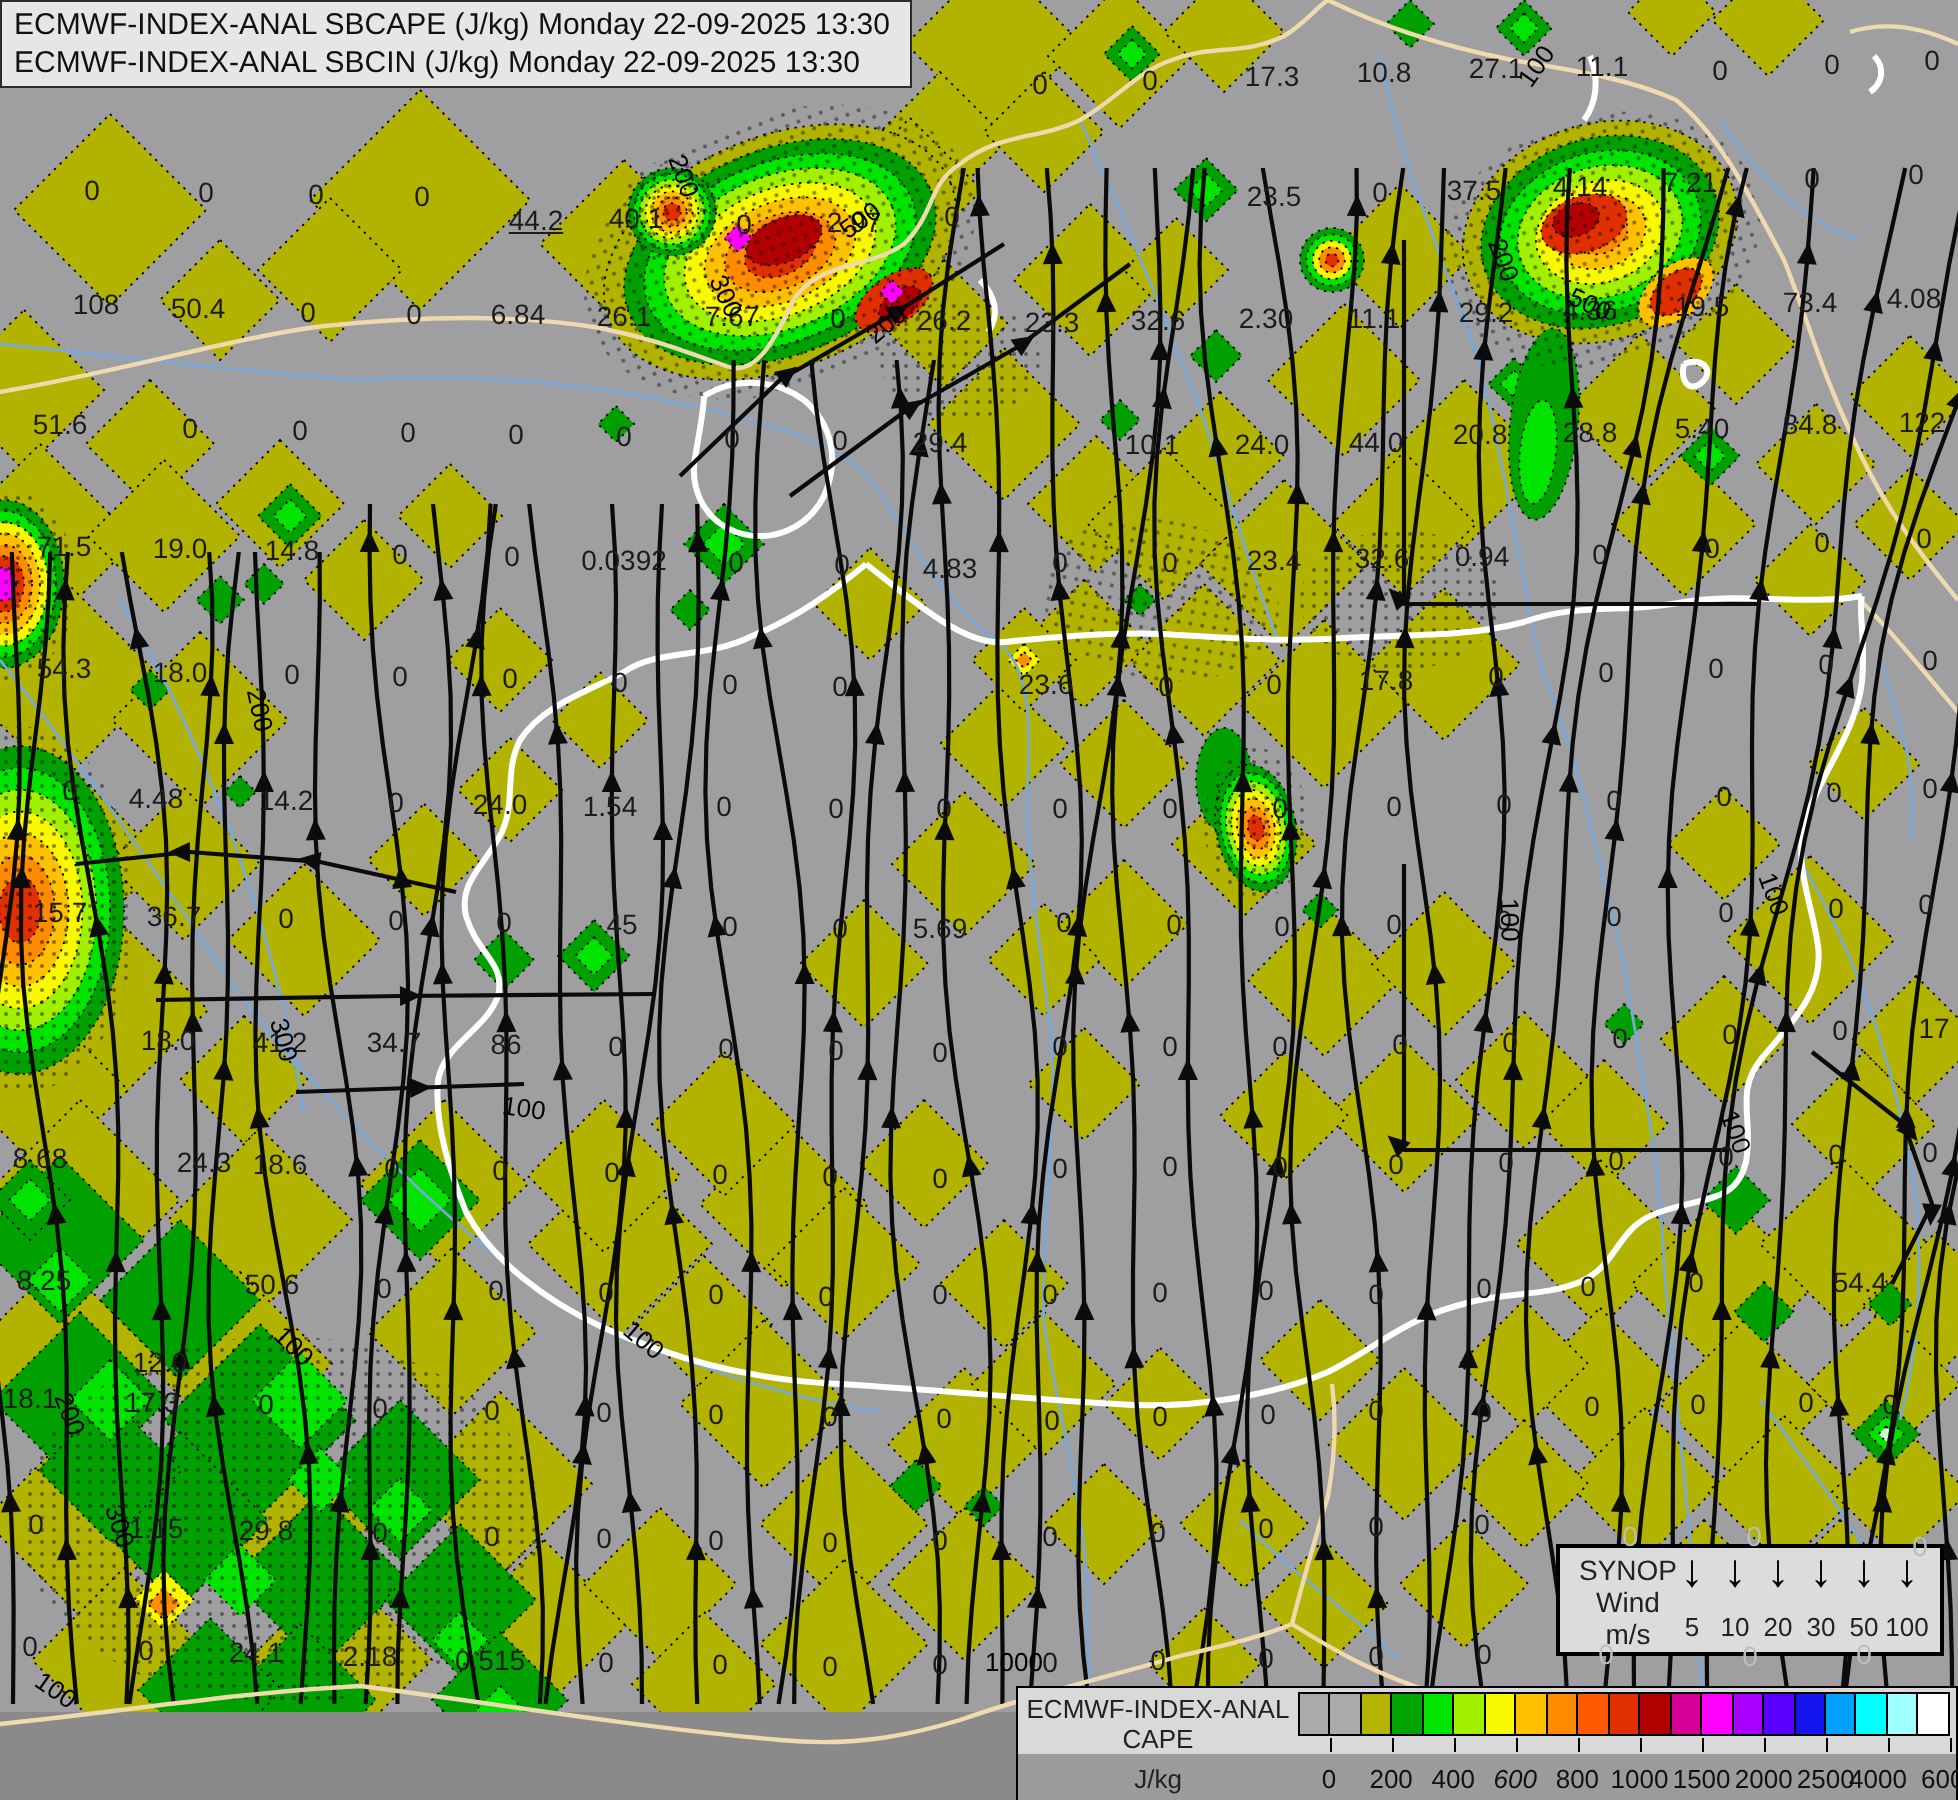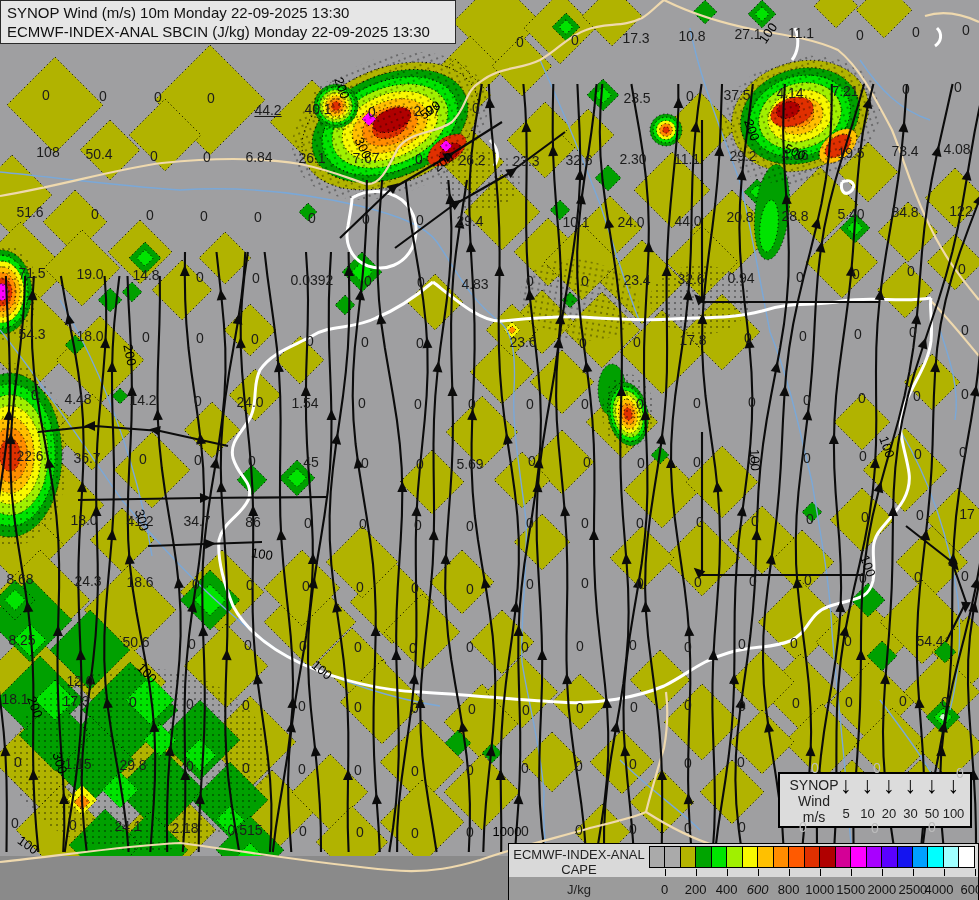--- a/index.html
+++ b/index.html
@@ -698,21 +698,21 @@
       <span class="vlabel" style="left: 472px; top: 404px;">0</span>
       <span class="vlabel" style="left: 530px; top: 404px;">0</span>
       <span class="vlabel" style="left: 585px; top: 404px;">0</span>
       <span class="vlabel" style="left: 640px; top: 404px;">0</span>
       <span class="vlabel" style="left: 697px; top: 403px;">0</span>
       <span class="vlabel" style="left: 752px; top: 402px;">0</span>
       <span class="vlabel" style="left: 807px; top: 400px;">0</span>
       <span class="vlabel" style="left: 862px; top: 398px;">0</span>
       <span class="vlabel" style="left: 917px; top: 396px;">0</span>
       <span class="vlabel" style="left: 965px; top: 394px;">0</span>
-      <span class="vlabel" style="left: 30px; top: 456px;">22.6</span>
+      <span class="vlabel" style="left: 30px; top: 456px;">15.7</span>
       <span class="vlabel" style="left: 87px; top: 458px;">36.7</span>
       <span class="vlabel" style="left: 143px; top: 459px;">0</span>
       <span class="vlabel" style="left: 198px; top: 460px;">0</span>
       <span class="vlabel" style="left: 252px; top: 461px;">0</span>
       <span class="vlabel" style="left: 311px; top: 462px;">45</span>
       <span class="vlabel" style="left: 365px; top: 463px;">0</span>
       <span class="vlabel" style="left: 420px; top: 464px;">0</span>
       <span class="vlabel" style="left: 470px; top: 464px;">5.69</span>
       <span class="vlabel" style="left: 532px; top: 461px;">0</span>
       <span class="vlabel" style="left: 587px; top: 462px;">0</span>
@@ -734,21 +734,21 @@
       <span class="vlabel" style="left: 530px; top: 523px;">0</span>
       <span class="vlabel" style="left: 585px; top: 523px;">0</span>
       <span class="vlabel" style="left: 640px; top: 523px;">0</span>
       <span class="vlabel" style="left: 700px; top: 522px;">0</span>
       <span class="vlabel" style="left: 755px; top: 521px;">0</span>
       <span class="vlabel" style="left: 810px; top: 519px;">0</span>
       <span class="vlabel" style="left: 865px; top: 517px;">0</span>
       <span class="vlabel" style="left: 920px; top: 515px;">0</span>
       <span class="vlabel" style="left: 967px; top: 514px;">17</span>
       <span class="vlabel" style="left: 20px; top: 579px;">8.68</span>
-      <span class="vlabel" style="left: 88px; top: 581px;">24.3</span>
+      <span class="vlabel" style="left: 102px; top: 581px;">24.3</span>
       <span class="vlabel" style="left: 140px; top: 582px;">18.6</span>
       <span class="vlabel" style="left: 196px; top: 584px;">0</span>
       <span class="vlabel" style="left: 250px; top: 585px;">0</span>
       <span class="vlabel" style="left: 306px; top: 586px;">0</span>
       <span class="vlabel" style="left: 360px; top: 587px;">0</span>
       <span class="vlabel" style="left: 415px; top: 588px;">0</span>
       <span class="vlabel" style="left: 470px; top: 589px;">0</span>
       <span class="vlabel" style="left: 530px; top: 584px;">0</span>
       <span class="vlabel" style="left: 585px; top: 583px;">0</span>
       <span class="vlabel" style="left: 640px; top: 583px;">0</span>
@@ -836,21 +836,21 @@
       <span class="clabel" style="left: 35px; top: 707px; transform: translate(-50%, -50%) rotate(70deg);">200</span>
       <span class="clabel" style="left: 60px; top: 763px; transform: translate(-50%, -50%) rotate(72deg);">300</span>
       <span class="clabel" style="left: 28px; top: 845px; transform: translate(-50%, -50%) rotate(35deg);">100</span>
       <span class="clabel" style="left: 507px; top: 831px; transform: translate(-50%, -50%) rotate(0deg);">1000</span>
       <span class="clabel" style="left: 755px; top: 460px; transform: translate(-50%, -50%) rotate(88deg);">100</span>
       <span class="clabel" style="left: 887px; top: 447px; transform: translate(-50%, -50%) rotate(70deg);">100</span>
       <span class="clabel" style="left: 868px; top: 566px; transform: translate(-50%, -50%) rotate(70deg);">100</span>
     </div>
 
   <div id="title-box">
-    <div class="tline">SYNOP Wind (m/s) 10m Monday 22-09-2025 13:30</div>
+    <div class="tline">ECMWF-INDEX-ANAL SBCAPE (J/kg) Monday 22-09-2025 13:30</div>
     <div class="tline">ECMWF-INDEX-ANAL SBCIN (J/kg) Monday 22-09-2025 13:30</div>
   </div>
 
   <div id="wind-legend">
     <div class="wtitle">
       <div>SYNOP</div>
       <div>Wind</div>
       <div>m/s</div>
     </div>
   <span class="warrow" style="left: 66px;">↓</span>

